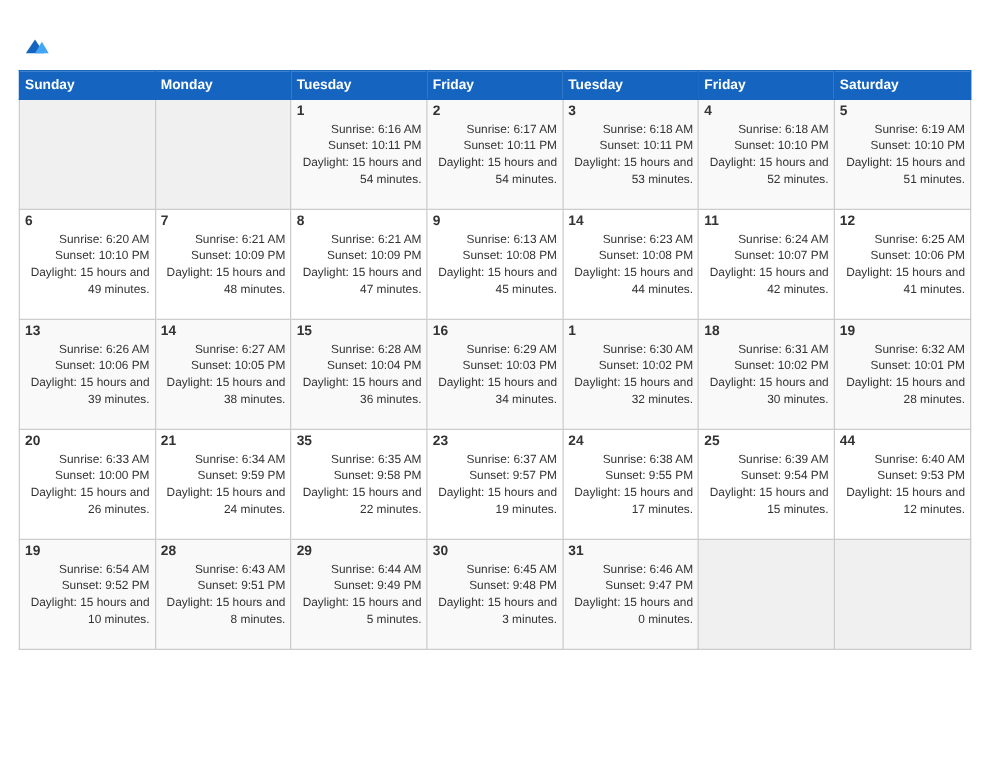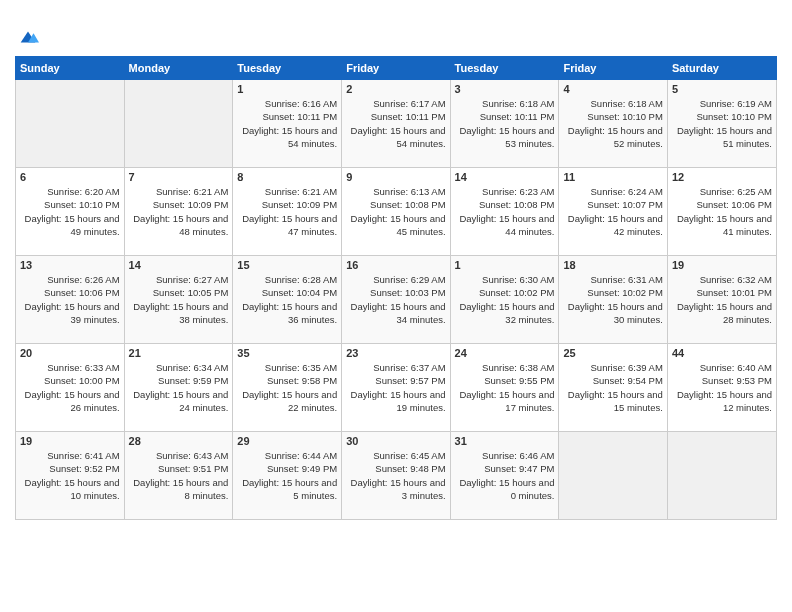--- a/index.html
+++ b/index.html
@@ -292,21 +292,21 @@
           <td>
             <span class="day-num">44</span>
             <div class="day-info">Sunrise: 6:40 AM
 Sunset: 9:53 PM
 Daylight: 15 hours and 12 minutes.</div>
           </td>
         </tr>
         <tr>
           <td>
             <span class="day-num">19</span>
-            <div class="day-info">Sunrise: 6:41 AM
+            <div class="day-info">Sunrise: 6:54 AM
 Sunset: 9:52 PM
 Daylight: 15 hours and 10 minutes.</div>
           </td>
           <td>
             <span class="day-num">28</span>
             <div class="day-info">Sunrise: 6:43 AM
 Sunset: 9:51 PM
 Daylight: 15 hours and 8 minutes.</div>
           </td>
           <td>

